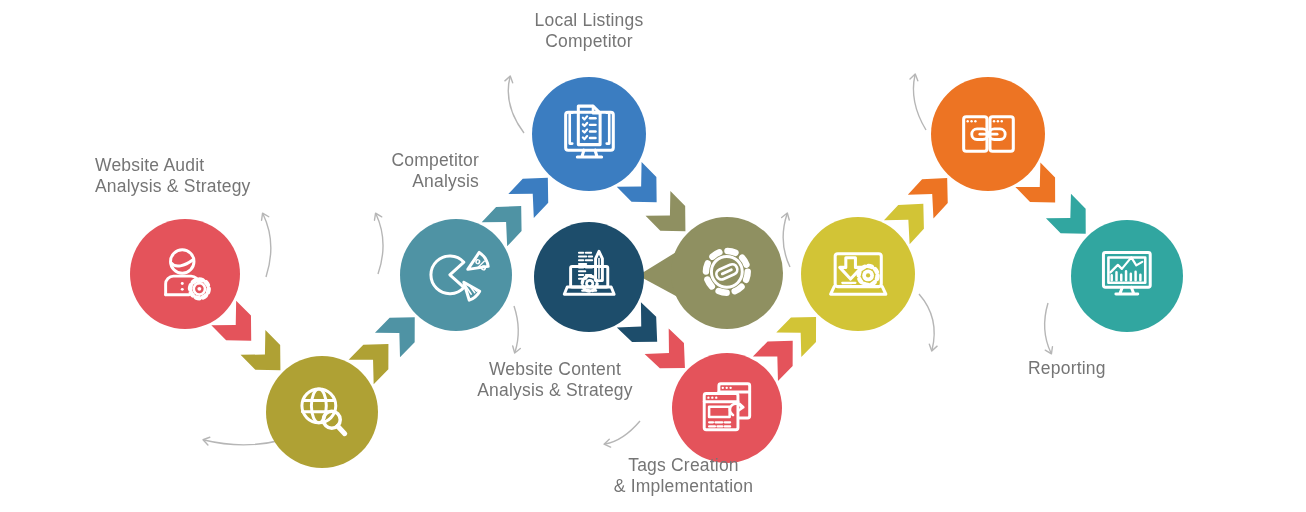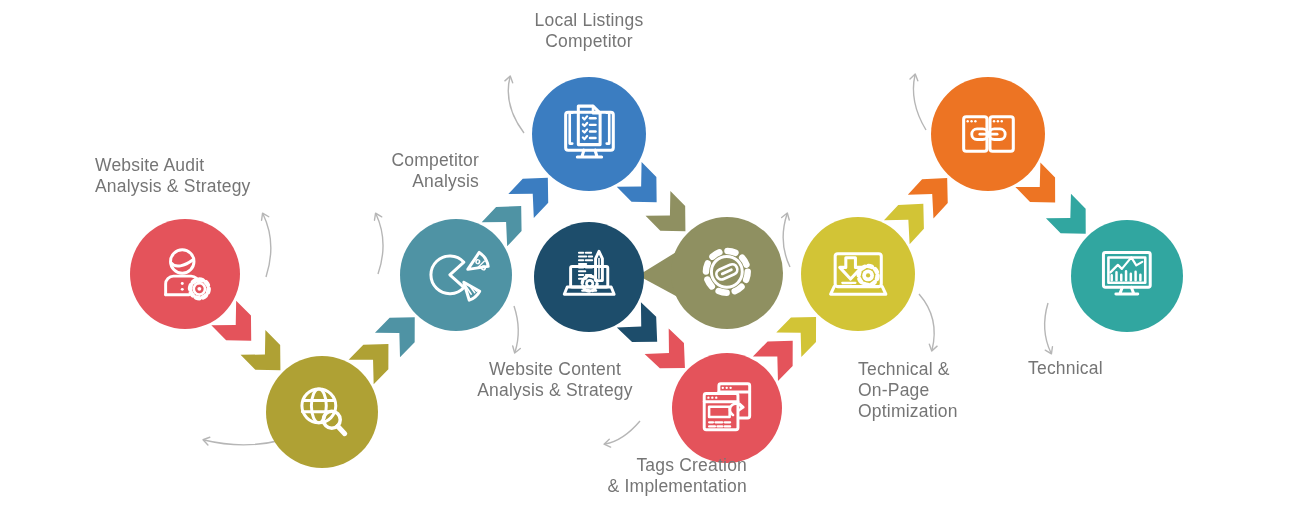--- a/index.html
+++ b/index.html
@@ -151,37 +151,34 @@
         <path d="M12.5,29.5 H47"></path>
         <circle cx="16.8" cy="25.2" r="1.2" fill="#fff" stroke="none"></circle>
         <circle cx="20.8" cy="25.2" r="1.2" fill="#fff" stroke="none"></circle>
         <circle cx="24.8" cy="25.2" r="1.2" fill="#fff" stroke="none"></circle>
         <rect x="17.5" y="34.5" width="21" height="10.5" stroke-width="2.6"></rect>
         <path d="M17.5,50.5 h4 M24,50.5 h7 M33.5,50.5 h5.5 M17.5,54.7 h6 M26,54.7 h5 M33.5,54.7 h5.5" stroke-width="2.3"></path>
         <path d="M42,43 a6.2,6.2 0 1 1 8.8,-7.6" stroke-width="2.6"></path>
         <path d="M48.5,31.5 l4,3.6 -4.8,3.2" stroke-width="2.6"></path>
       </svg>
     </div>
-    <div class="label" style="left: 552px; top: 455px; width: 195px; text-align: right;">Tags Creation
+    <div class="label" style="left: 586px; top: 455px; width: 195px; text-align: center;">Tags Creation
 &amp; Implementation</div>
     <div class="node" style="left: 801px; top: 217px; width: 114px; height: 114px; background: rgb(210, 196, 54); --c: #d2c436;">
       <svg viewBox="0 0 72 72">
         <rect x="13" y="15.5" width="45.5" height="32.5" rx="2.5"></rect>
         <path d="M12,48 L8.5,55.5 H63 L59.5,48"></path>
         <path d="M23.5,19.5 h9.5 V29 h6 L28.2,40.5 17.5,29 h6 Z"></path>
         <path d="M20,44.2 h13" stroke-width="2.2"></path>
         <path d="M20,47.3 h9" stroke-width="2.2"></path>
         <circle cx="45.5" cy="37" r="9.3" stroke-width="4.4" stroke-dasharray="3.6 3.7"></circle>
         <circle cx="45.5" cy="37" r="5.8" fill="#fff" stroke="none"></circle>
         <circle cx="45.5" cy="37" r="2.1" fill="var(--c)" stroke="none"></circle>
       </svg>
     </div>
-    <div class="label" style="left: 858px; top: 359px; width: 150px; text-align: left;">Technical &amp;
-On-Page
-Optimization</div>
     <div class="node" style="left: 931px; top: 77px; width: 114px; height: 114px; background: rgb(237, 116, 35); --c: #ed7423;">
       <svg viewBox="0 0 72 72">
         <rect x="11.5" y="18.5" width="23" height="34" rx="2.5"></rect>
         <rect x="37.5" y="18.5" width="23" height="34" rx="2.5"></rect>
         <circle cx="15.5" cy="23" r="1.2" fill="#fff" stroke="none"></circle>
         <circle cx="19.3" cy="23" r="1.2" fill="#fff" stroke="none"></circle>
         <circle cx="23.1" cy="23" r="1.2" fill="#fff" stroke="none"></circle>
         <circle cx="41.5" cy="23" r="1.2" fill="#fff" stroke="none"></circle>
         <circle cx="45.3" cy="23" r="1.2" fill="#fff" stroke="none"></circle>
         <circle cx="49.1" cy="23" r="1.2" fill="#fff" stroke="none"></circle>
@@ -192,14 +189,14 @@
     </div>
     <div class="node" style="left: 1071px; top: 220px; width: 112px; height: 112px; background: rgb(49, 166, 160); --c: #31a6a0;">
       <svg viewBox="0 0 72 72">
         <rect x="12.5" y="12.5" width="47" height="35" rx="2"></rect>
         <rect x="17.5" y="17.5" width="37" height="25.5" stroke-width="2.6"></rect>
         <path d="M20.8,40.5 v-5 M25.6,40.5 v-8 M30.4,40.5 v-5.5 M35.2,40.5 v-9 M40,40.5 v-6.5 M44.8,40.5 v-8.5 M49.6,40.5 v-5.5" stroke-width="2.5"></path>
         <path d="M19.5,32.5 L27,25 31,29 40.5,17.5 45.5,25.5 51.5,22" stroke-width="2.2"></path>
         <path d="M31.5,47.5 L29,54 M40.5,47.5 L43,54 M25,54.2 H47"></path>
       </svg>
     </div>
-    <div class="label" style="left: 1028px; top: 358px; width: 120px; text-align: left;">Technical</div>
+    <div class="label" style="left: 1028px; top: 358px; width: 120px; text-align: left;">Reporting</div>
   </div>
 
 </body></html>

